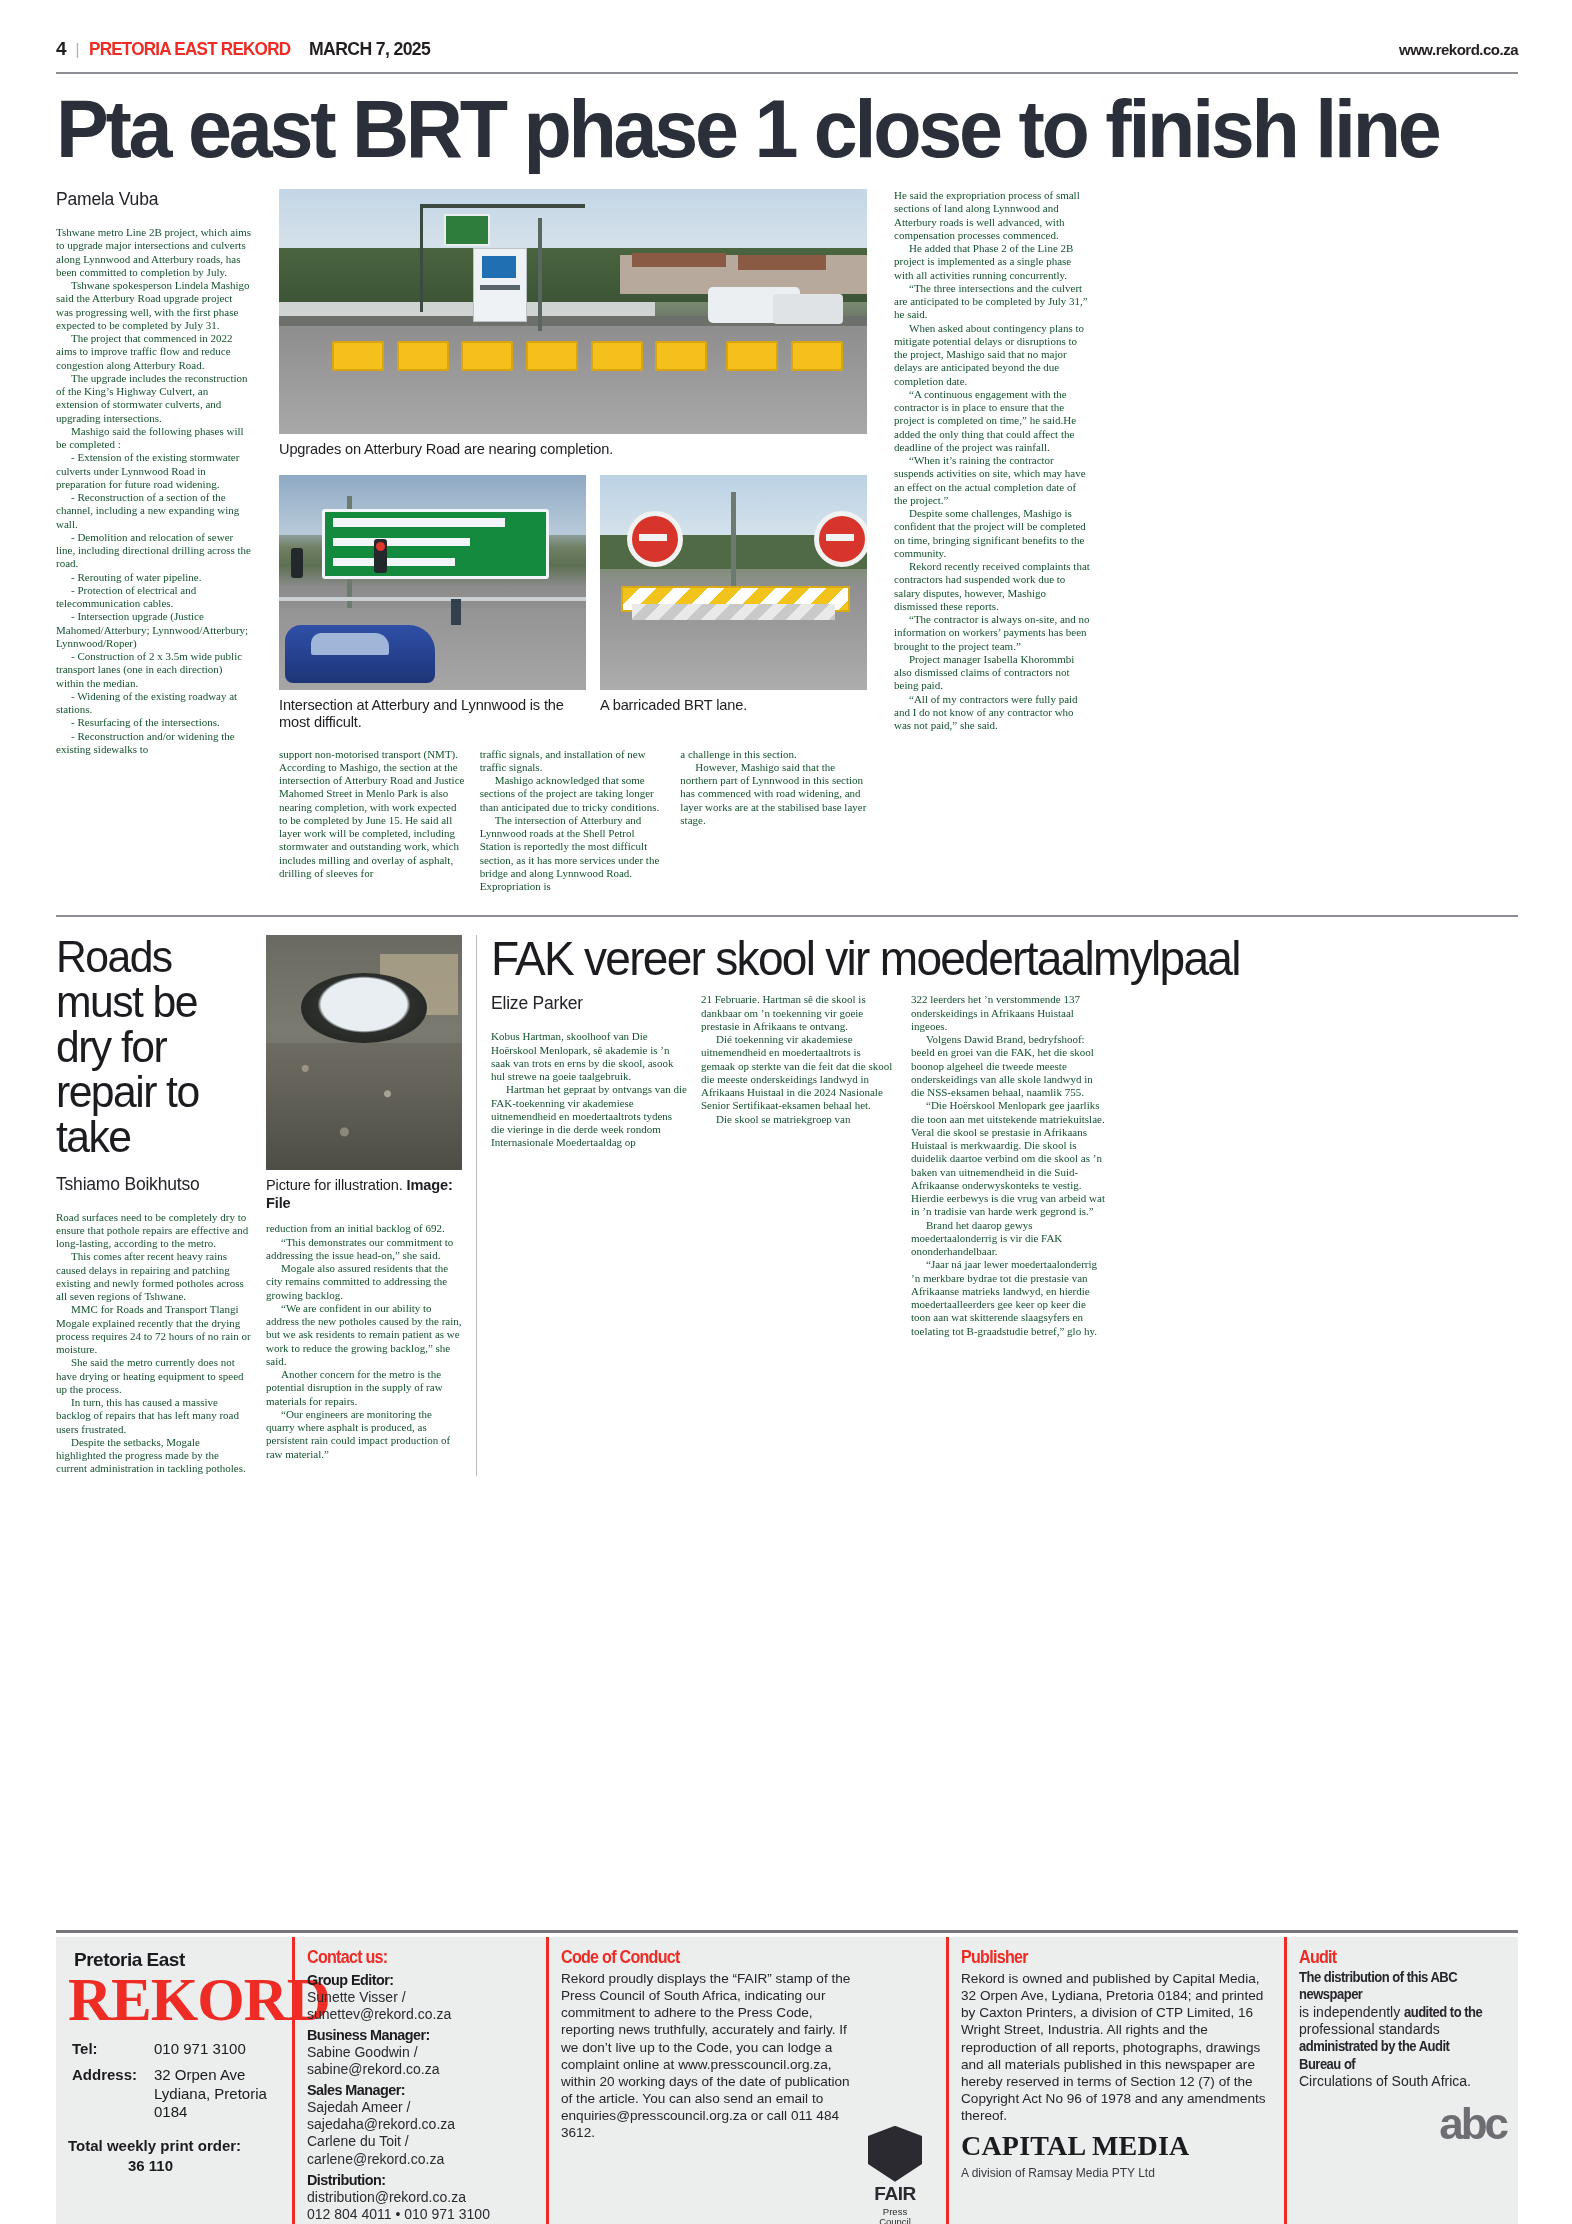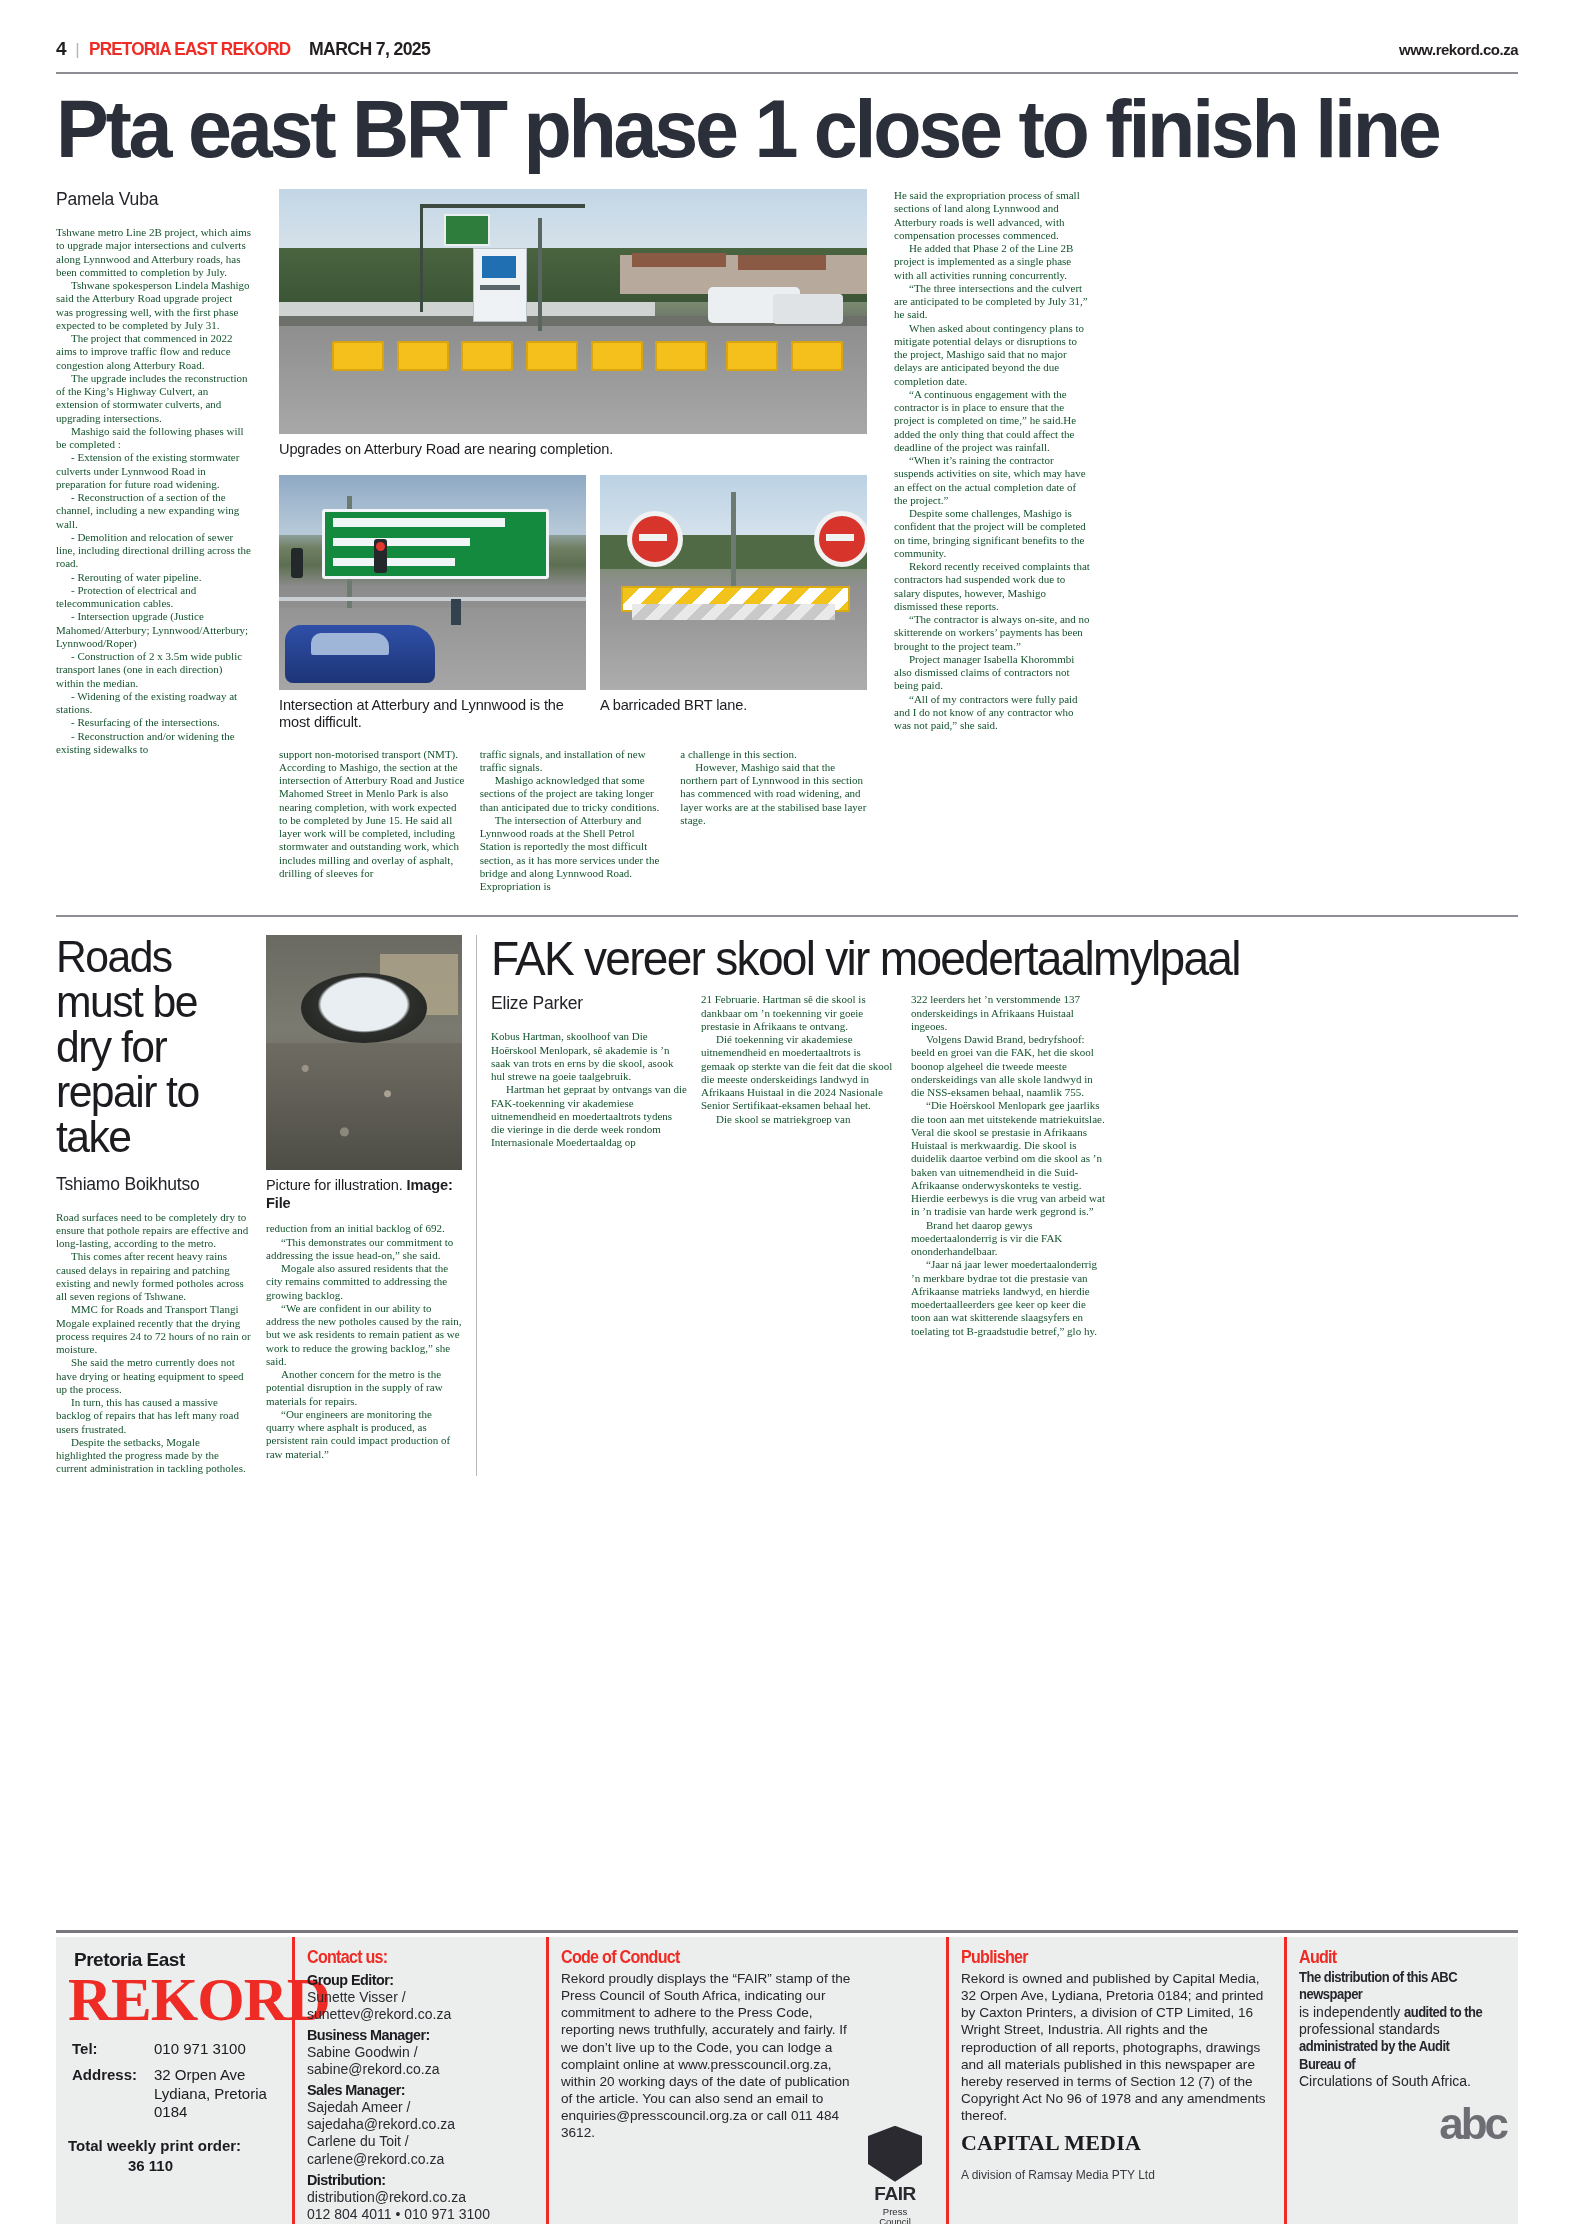--- a/index.html
+++ b/index.html
@@ -141,22 +141,22 @@
           margin-top:14px;line-height:1.3;}
   .ftotal span{display:block;padding-left:60px;}
   .fhead{font-family:"Liberation Sans",sans-serif;font-weight:700;font-size:17.5px;
          color:#ee2b24;letter-spacing:-.8px;transform:scaleX(.92);transform-origin:left;margin:0 0 1px;}
   .fsub{font-family:"Liberation Sans",sans-serif;font-weight:700;font-size:15.5px;
         color:#1b1b20;letter-spacing:-.6px;transform:scaleX(.93);transform-origin:left;margin:3px 0 0;}
   .fline{font-family:"Liberation Sans",sans-serif;font-size:14px;color:#2a2a30;
          line-height:1.22;margin:0;}
   .fpara{font-family:"Liberation Sans",sans-serif;font-size:13.6px;color:#26262c;
          line-height:1.26;margin:2px 0 0;}
-  .capmedia{font-family:"Liberation Serif",serif;font-weight:700;font-size:22px;
-            letter-spacing:.2px;color:#1b1b20;margin:6px 0 12px;}
+  .capmedia{font-family:"Liberation Serif",serif;font-weight:700;font-size:28px;
+            letter-spacing:.2px;color:#1b1b20;margin:6px 0 4px;}
   .capsub{font-family:"Liberation Sans",sans-serif;font-size:12px;color:#3a3a40;margin:1px 0 0;}
   .auditline{font-family:"Liberation Sans",sans-serif;font-size:14px;line-height:1.24;color:#26262c;}
   .auditline b{font-weight:700;letter-spacing:-.55px;display:inline-block;transform:scaleX(.93);transform-origin:left;}
   .fairbox{position:absolute;right:12px;bottom:8px;width:78px;text-align:center;}
   .fairmark{width:54px;height:56px;margin:0 auto;background:#2a2a30;
             clip-path:polygon(50% 0,100% 18%,100% 68%,50% 100%,0 68%,0 18%);}
   .fairtxt{font-family:"Liberation Sans",sans-serif;font-weight:700;font-size:19px;
            color:#2a2a30;letter-spacing:-.5px;margin-top:1px;}
   .presstxt{font-family:"Liberation Sans",sans-serif;font-size:9.5px;color:#2a2a30;
             line-height:1.05;margin-top:2px;}
@@ -295,21 +295,21 @@
 
     <div class="col">
       <p class="body noind">He said the expropriation process of small sections of land along Lynnwood and Atterbury roads is well advanced, with compensation processes commenced.</p>
       <p class="body">He added that Phase 2 of the Line 2B project is implemented as a single phase with all activities running concurrently.</p>
       <p class="body">“The three intersections and the culvert are anticipated to be completed by July 31,” he said.</p>
       <p class="body">When asked about contingency plans to mitigate potential delays or disruptions to the project, Mashigo said that no major delays are anticipated beyond the due completion date.</p>
       <p class="body">“A continuous engagement with the contractor is in place to ensure that the project is completed on time,” he said.He added the only thing that could affect the deadline of the project was rainfall.</p>
       <p class="body">“When it’s raining the contractor suspends activities on site, which may have an effect on the actual completion date of the project.”</p>
       <p class="body">Despite some challenges, Mashigo is confident that the project will be completed on time, bringing significant benefits to the community.</p>
       <p class="body">Rekord recently received complaints that contractors had suspended work due to salary disputes, however, Mashigo dismissed these reports.</p>
-      <p class="body">“The contractor is always on-site, and no skitterende on workers’ payments has been brought to the project team.”</p>
+      <p class="body">“The contractor is always on-site, and no information on workers’ payments has been brought to the project team.”</p>
       <p class="body">Project manager Isabella Khorommbi also dismissed claims of contractors not being paid.</p>
       <p class="body">“All of my contractors were fully paid and I do not know of any contractor who was not paid,” she said.</p>
     </div>
   </div>
 
   <div class="rule-mid"></div>
 
   <div class="lower">
 
     <div class="col">

